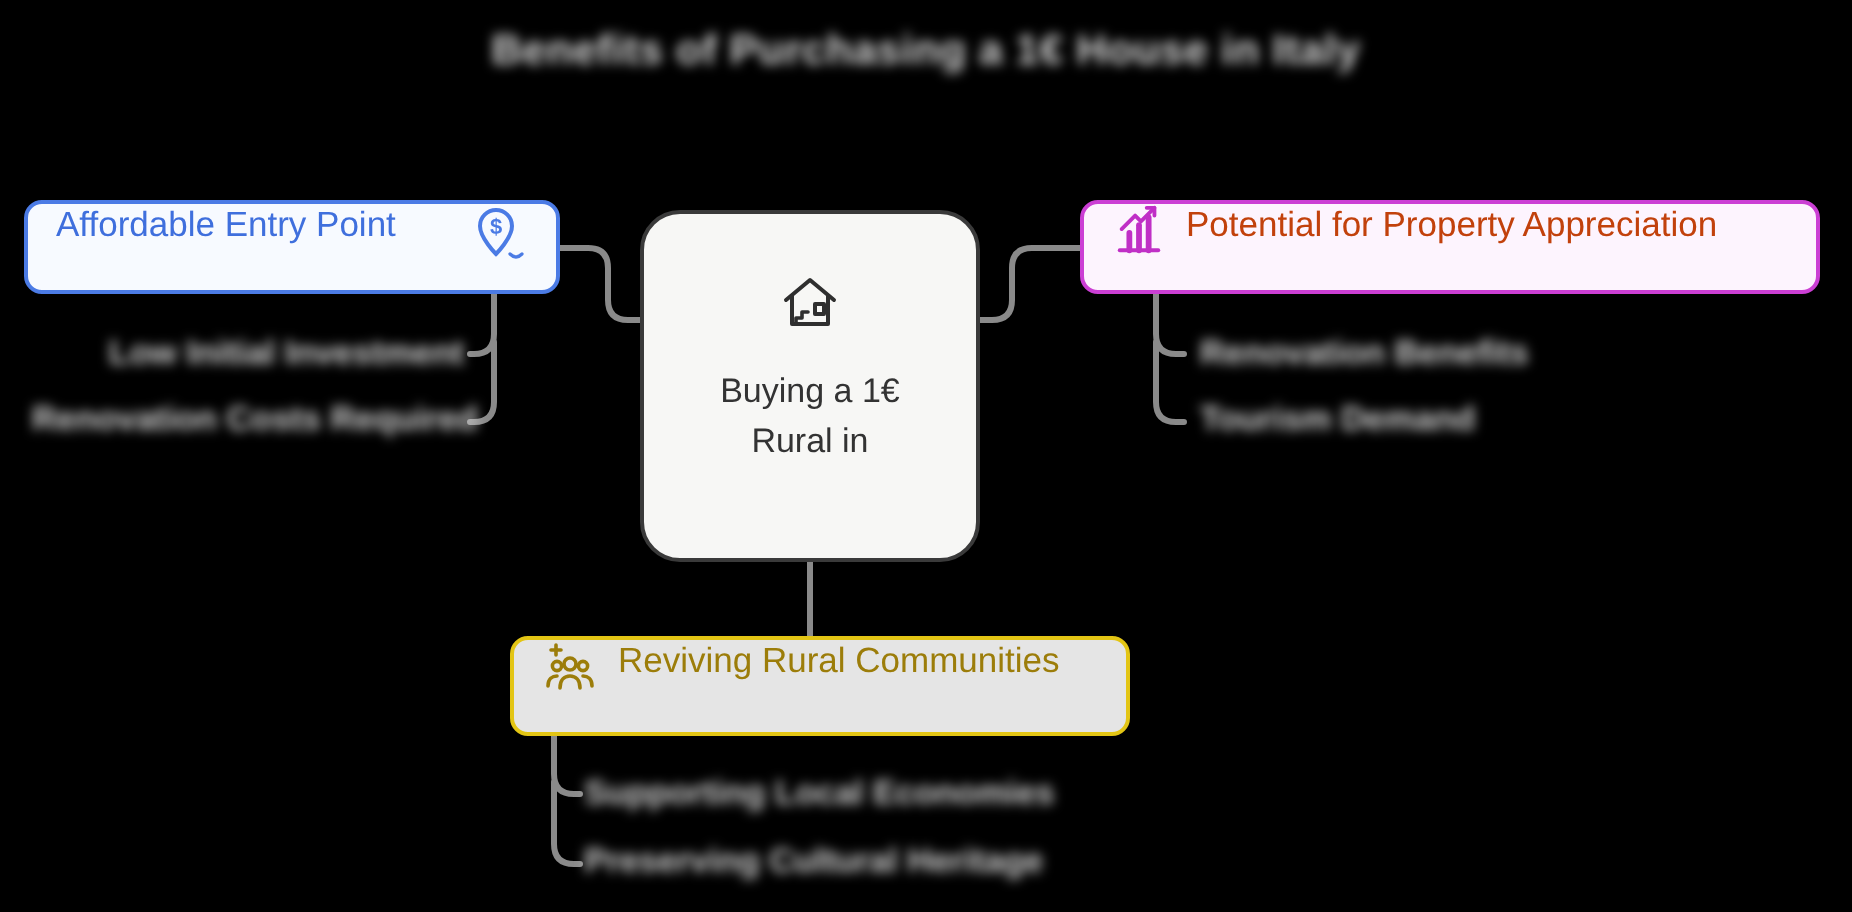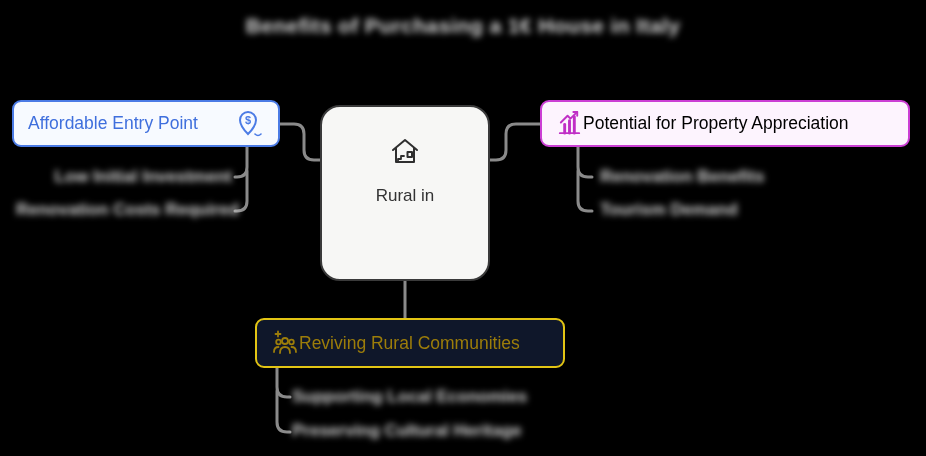--- a/index.html
+++ b/index.html
@@ -48,21 +48,21 @@
   .center-label {
     font-size: 17px;
     line-height: 25px;
     color: #333333;
     text-align: center;
   }
   .branch {
     position: absolute;
     box-sizing: border-box;
     display: flex;
-    align-items: center;
+    gap: 10px;
     border-style: solid;
     border-width: 2px;
     border-radius: 9px;
     padding: 0 14px;
     font-size: 17.5px;
     white-space: nowrap;
   }
   .branch-blue {
     left: 12px;
     top: 100px;
@@ -73,28 +73,28 @@
     color: #3f6fdd;
     justify-content: space-between;
   }
   .branch-magenta {
     left: 540px;
     top: 100px;
     width: 370px;
     height: 47px;
     background: #fdf4fe;
     border-color: #cb3fd4;
-    color: #000000;
+    color: #c2410c;
   }
   .branch-yellow {
     left: 255px;
     top: 318px;
     width: 310px;
     height: 50px;
-    background: #0f172a;
+    background: #e5e5e5;
     border-color: #e3c514;
     color: #9c7d0a;
   }
   .leaf {
     position: absolute;
     font-size: 17px;
     font-weight: 600;
     color: #d2d2d2;
     white-space: nowrap;
     filter: blur(3px);
@@ -131,20 +131,21 @@
   <div class="center-node">
     <svg class="icon" width="40" height="40" viewBox="0 0 40 40">
       <g stroke="#2f2f2f" stroke-width="2" fill="none" stroke-linejoin="round" stroke-linecap="round">
         <path d="M8 19 L20 9 L32 19"></path>
         <path d="M11 17 V31 H29 V17"></path>
         <rect x="22.5" y="21" width="4.5" height="5"></rect>
         <path d="M13 31 v-3 h3 v-3 h3" stroke-width="1.8"></path>
       </g>
     </svg>
     <div class="center-label">
+      <div>Buying a 1€</div>
       <div>Rural in</div>
     </div>
   </div>
 
   <div class="branch branch-blue">
     <span>Affordable Entry Point</span>
     <svg class="icon" width="30" height="30" viewBox="0 0 30 30">
       <g stroke="#4b7be5" stroke-width="2" fill="none" stroke-linecap="round">
         <path d="M14 3 C9.6 3 6 6.6 6 11 C6 17 14 25 14 25 C14 25 22 17 22 11 C22 6.6 18.4 3 14 3 Z"></path>
         <path d="M21 25 c2 2 4 2 6 0" stroke-width="1.6"></path>

